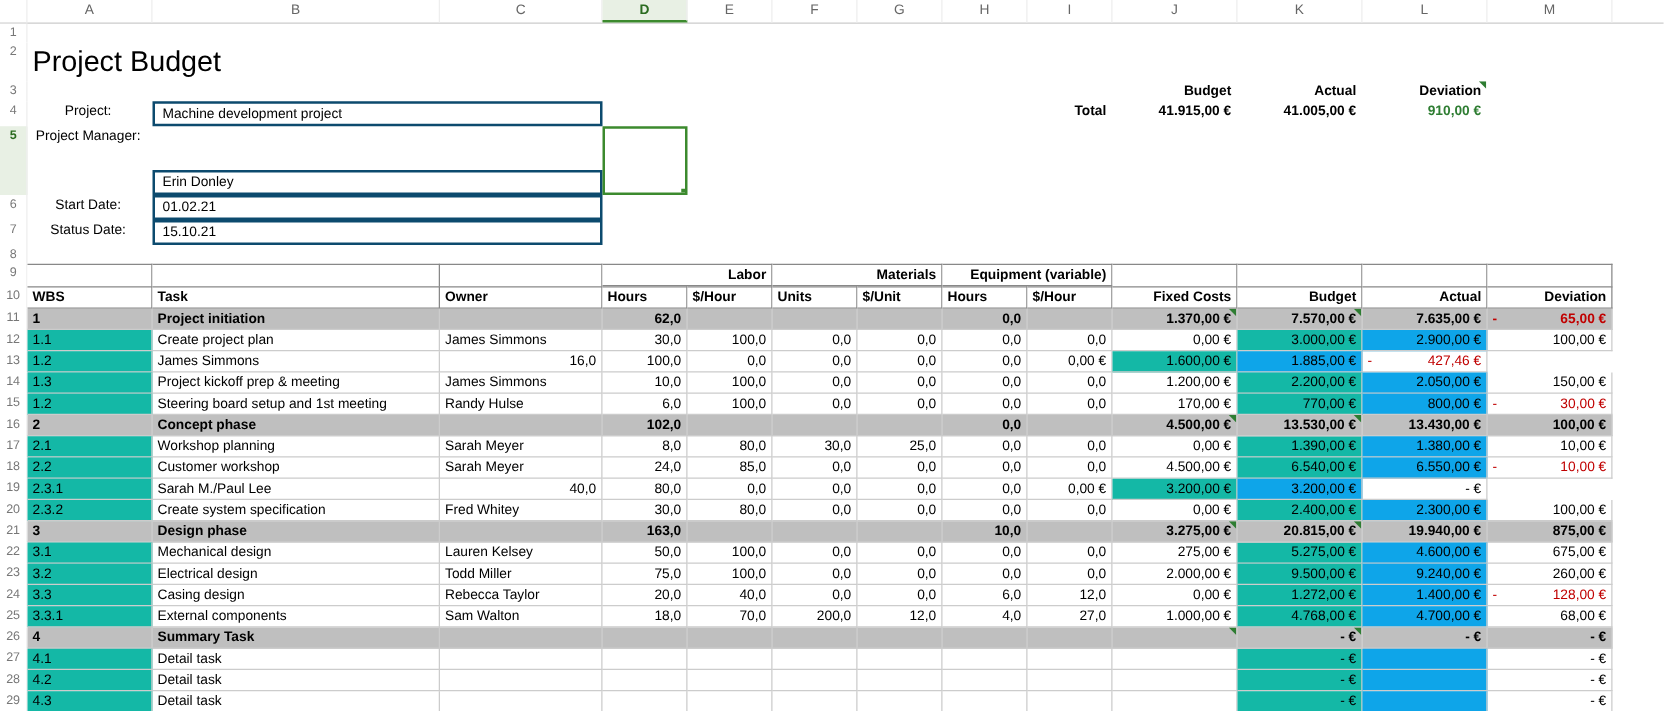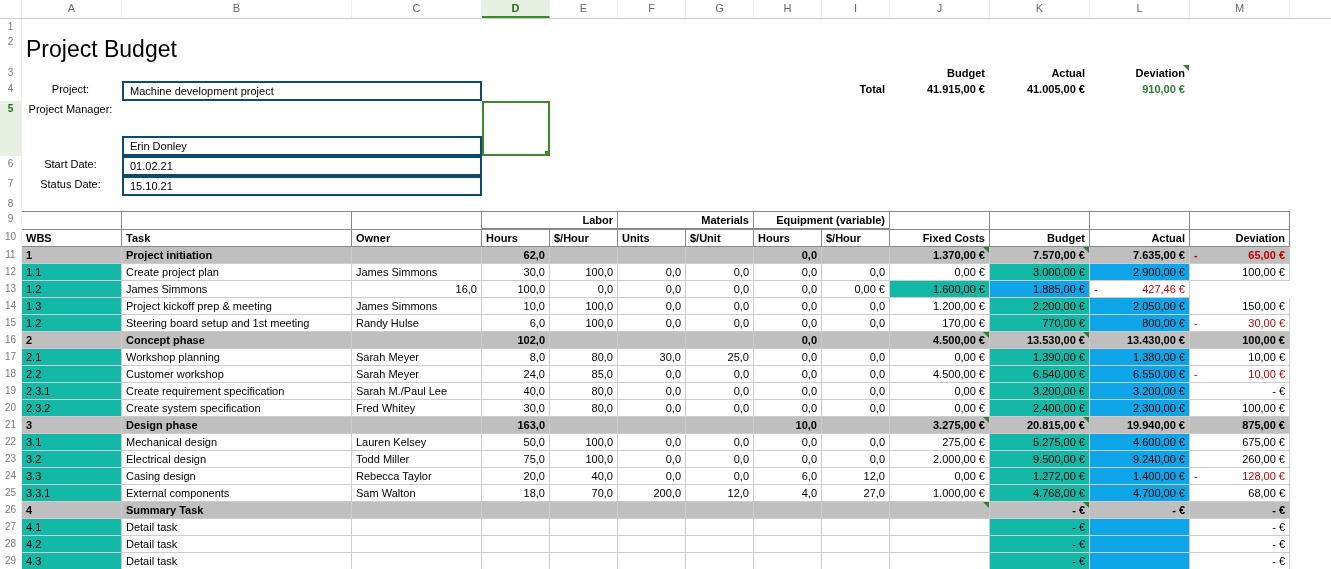--- a/index.html
+++ b/index.html
@@ -316,21 +316,20 @@
         <div class="cell num">0,0</div>
         <div class="cell num">0,0</div>
         <div class="cell num">4.500,00 €</div>
         <div class="cell num lt-gray">6.540,00 €</div>
         <div class="cell num lt-blue">6.550,00 €</div>
         <div class="cell num red"><span class="red" style="float:left">-</span><span>10,00 €</span></div>
       </div>
       <div class="row data-row">
         <div class="rownum">19</div>
         <div class="cell lt-gray">2.3.1</div>
-        <div class="cell">Create requirement specification</div>
         <div class="cell">Sarah M./Paul Lee</div>
         <div class="cell num">40,0</div>
         <div class="cell num">80,0</div>
         <div class="cell num">0,0</div>
         <div class="cell num">0,0</div>
         <div class="cell num">0,0</div>
         <div class="cell num">0,0</div>
         <div class="cell num">0,00 €</div>
         <div class="cell num lt-gray">3.200,00 €</div>
         <div class="cell num lt-blue">3.200,00 €</div>

